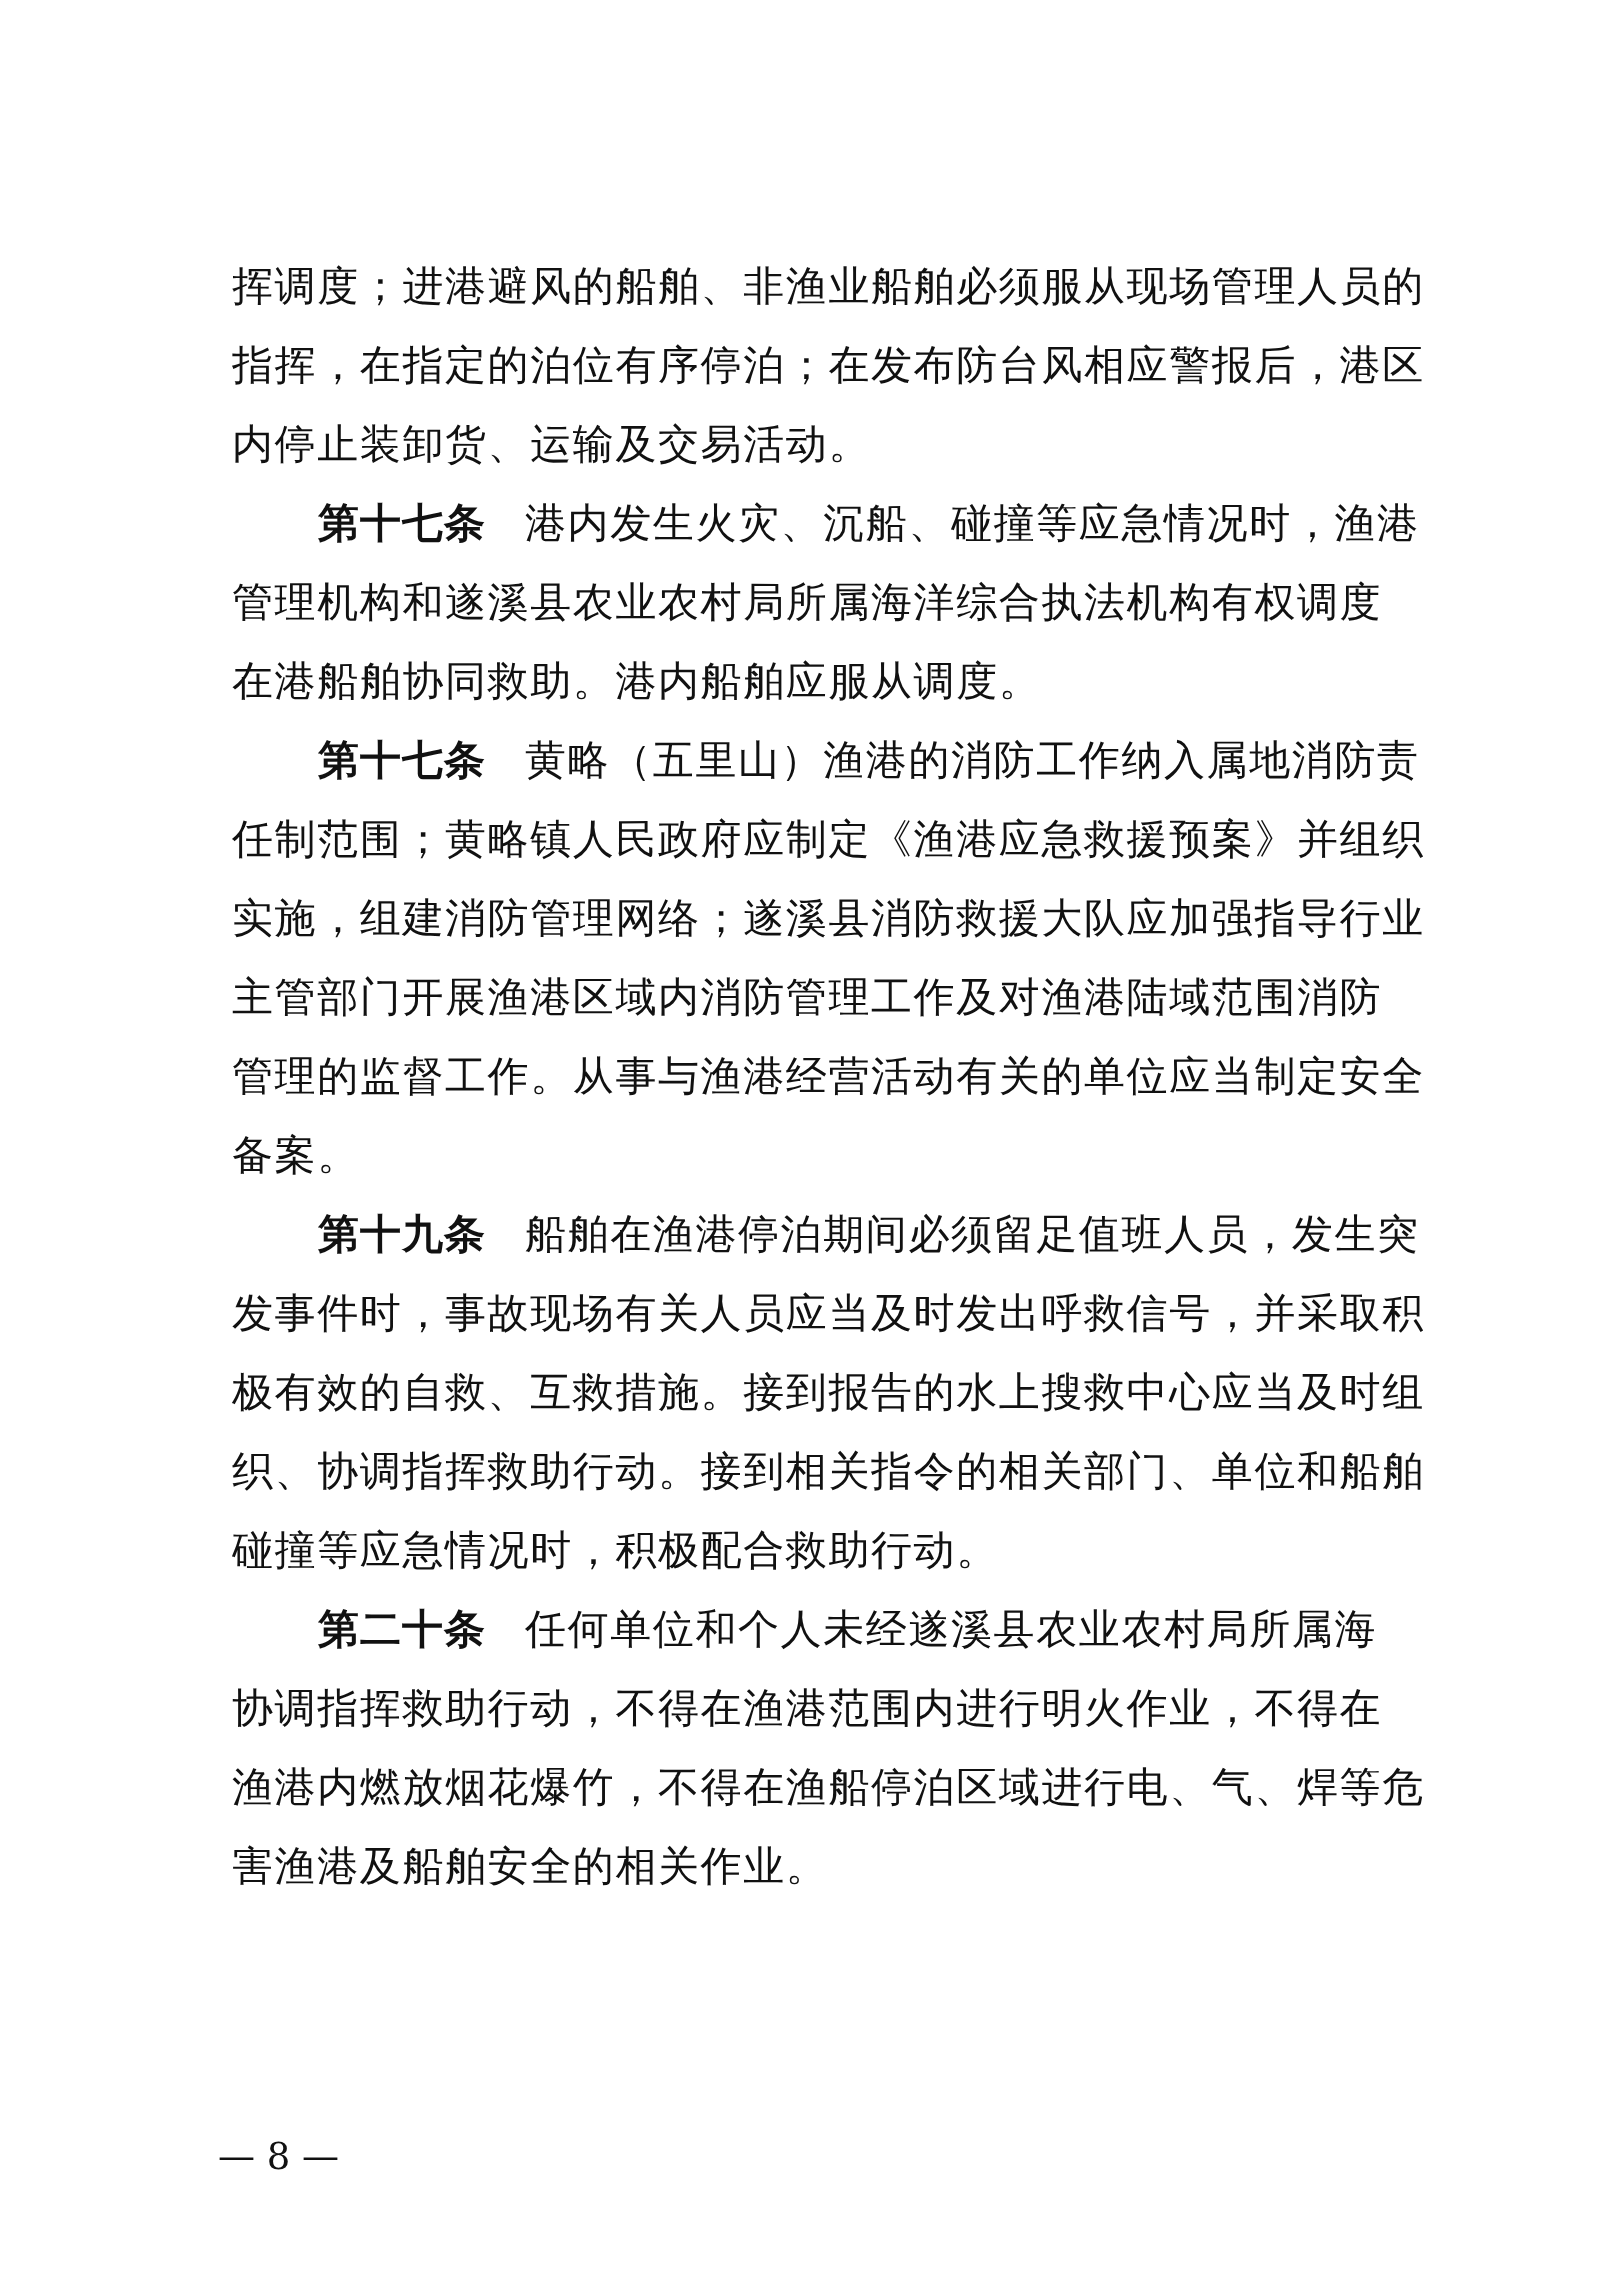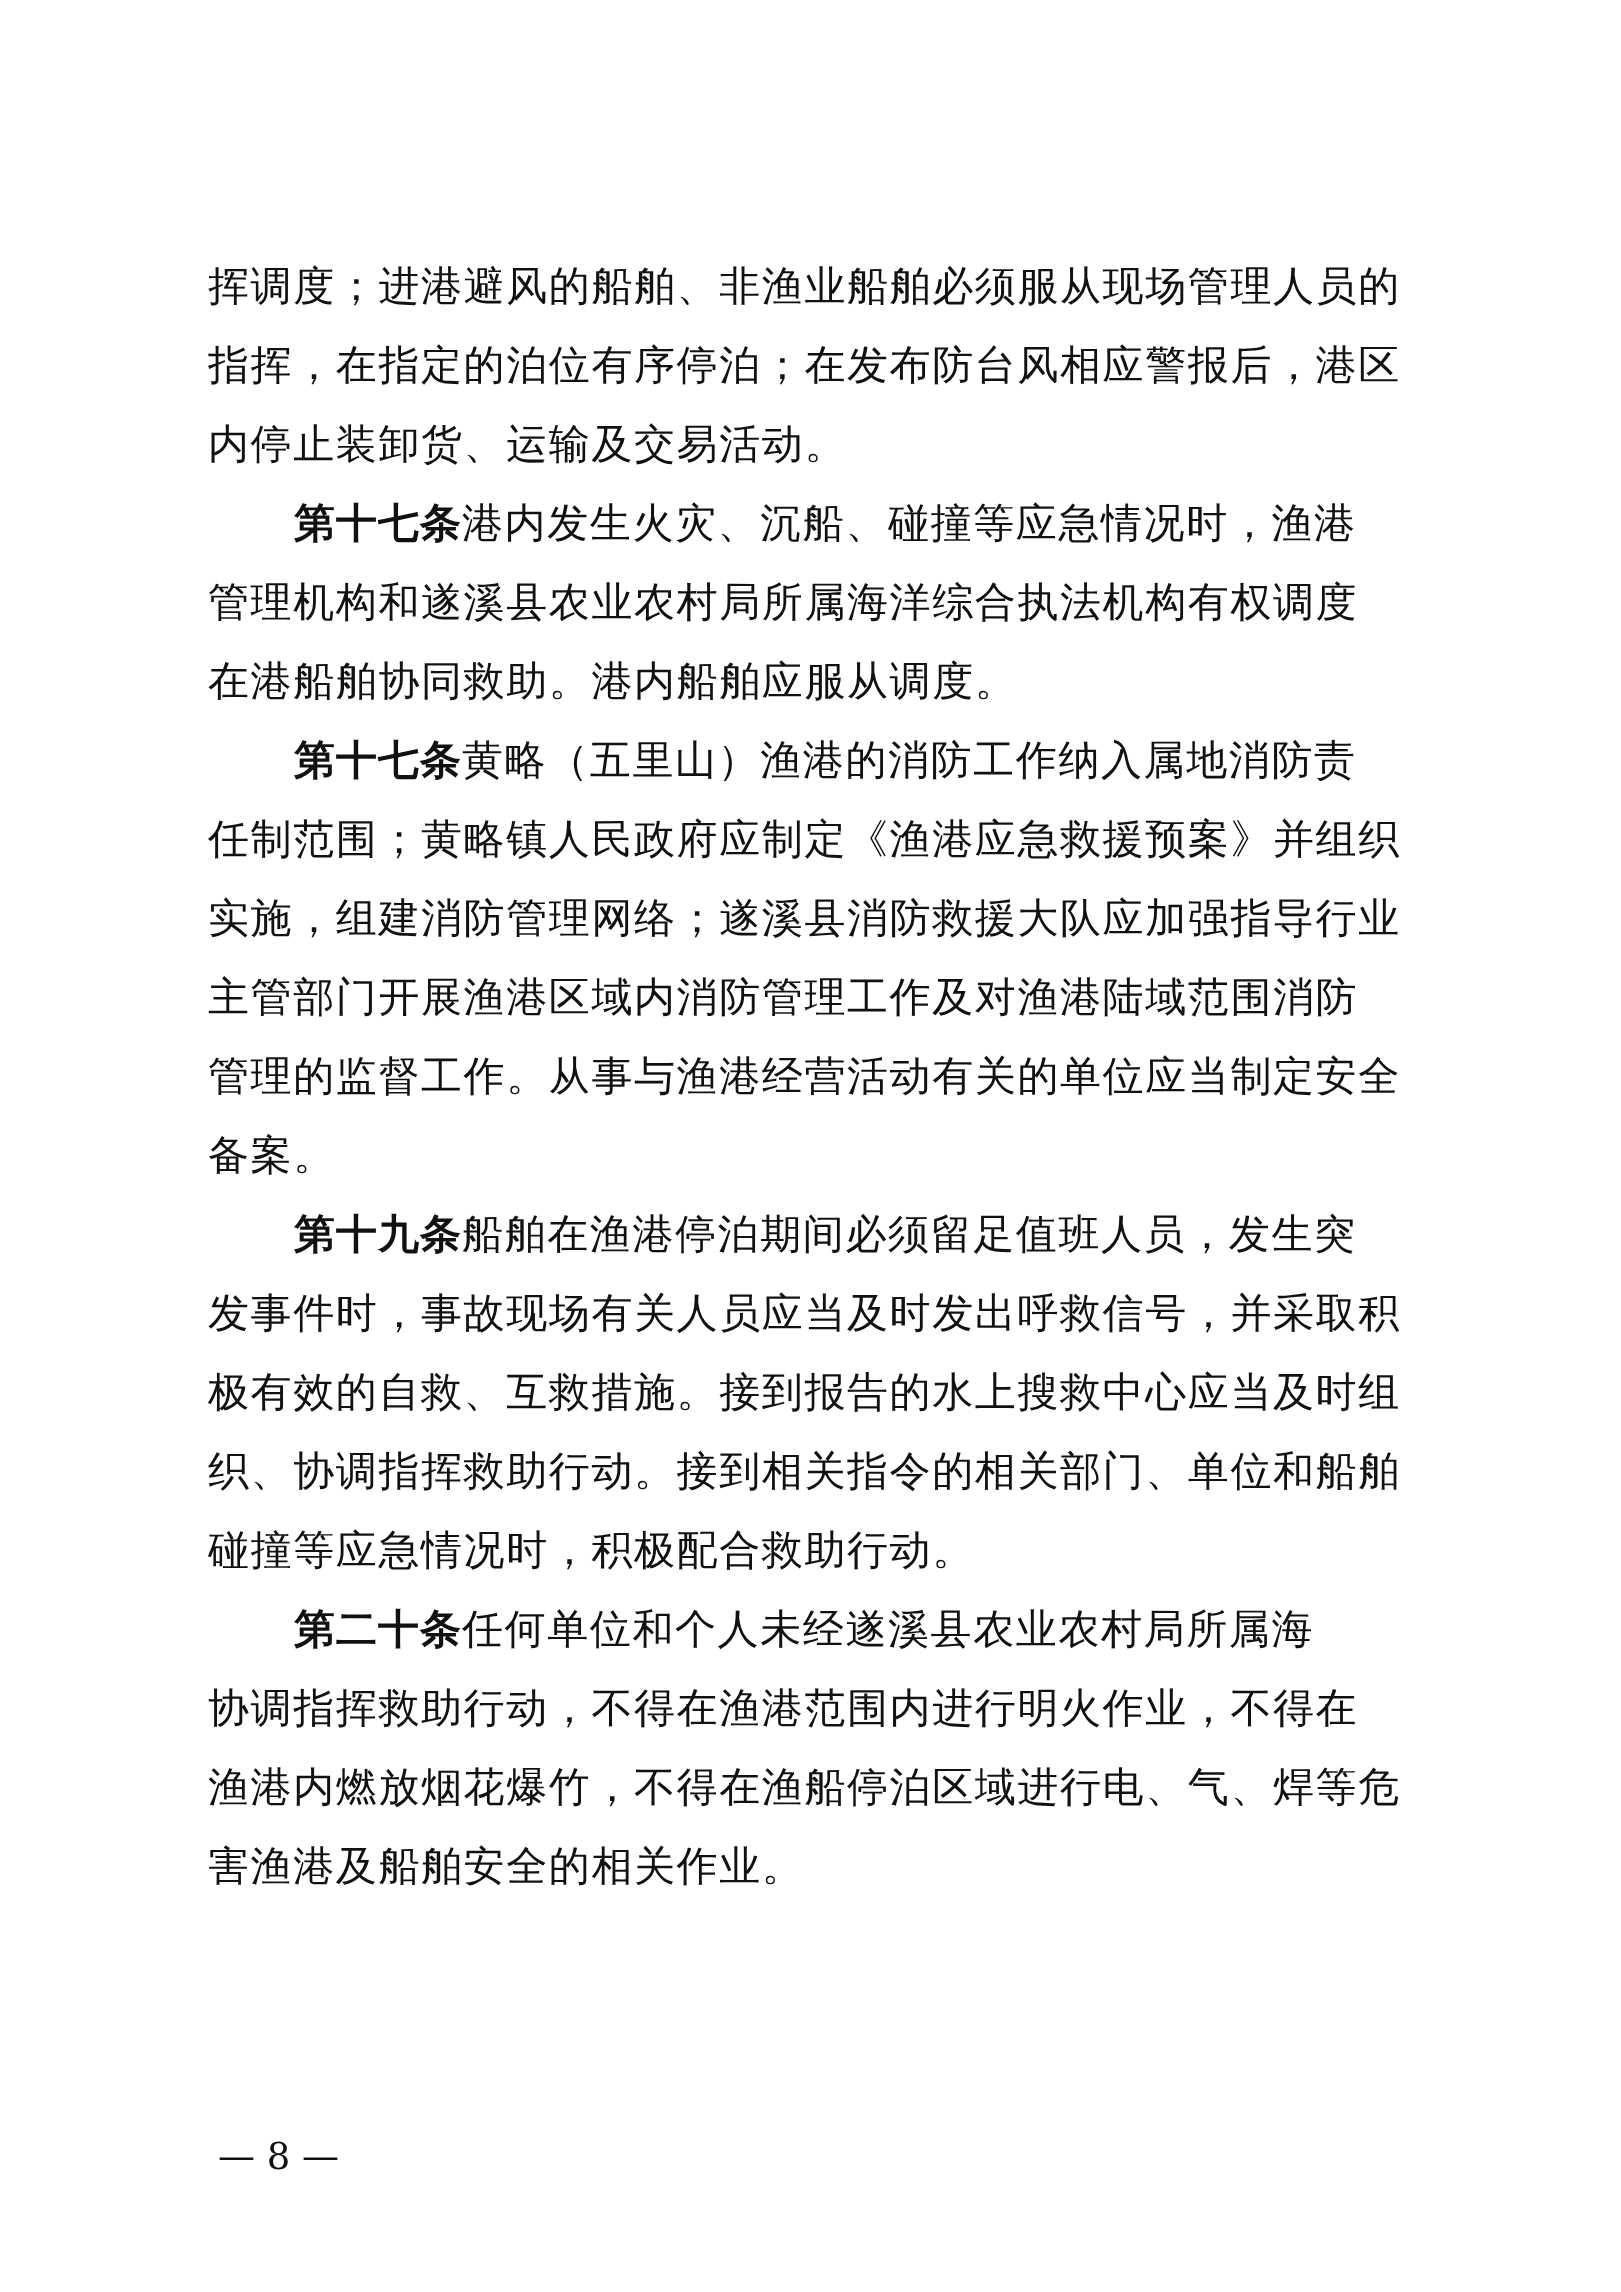--- a/index.html
+++ b/index.html
@@ -1,31 +1,32 @@
 <!DOCTYPE html>
 <html><head>
 <meta charset="utf-8">
 <style>
   html, body { margin:0; padding:0; background:#ffffff; }
   body { width:1621px; height:2293px; position:relative; overflow:hidden; }
-  .page { position:absolute; left:208px; top:247px; width:1215px; }
+  .page { position:absolute; left:232px; top:247px; width:1215px; }
   .line {
     font-family: "DejaVu Serif", "Liberation Serif", serif;
     font-size: 41px;
     line-height: 79px;
     height: 79px;
     color:#111111;
     white-space: nowrap;
     letter-spacing: 1.6px;
   }
   .indent { padding-left: 86px; }
   .article-title {
     font-family: Liberation Serif, serif;
     font-weight: bold;
     letter-spacing: 1px;
+    margin-right: 39px;
   }
   .pagenum {
     position:absolute; left:218px; top:2135px;
     font-family: "DejaVu Serif", "Liberation Serif", serif;
     font-size: 37px; color:#111; white-space:nowrap;
   }
 </style>
 </head>
 <body>
 

